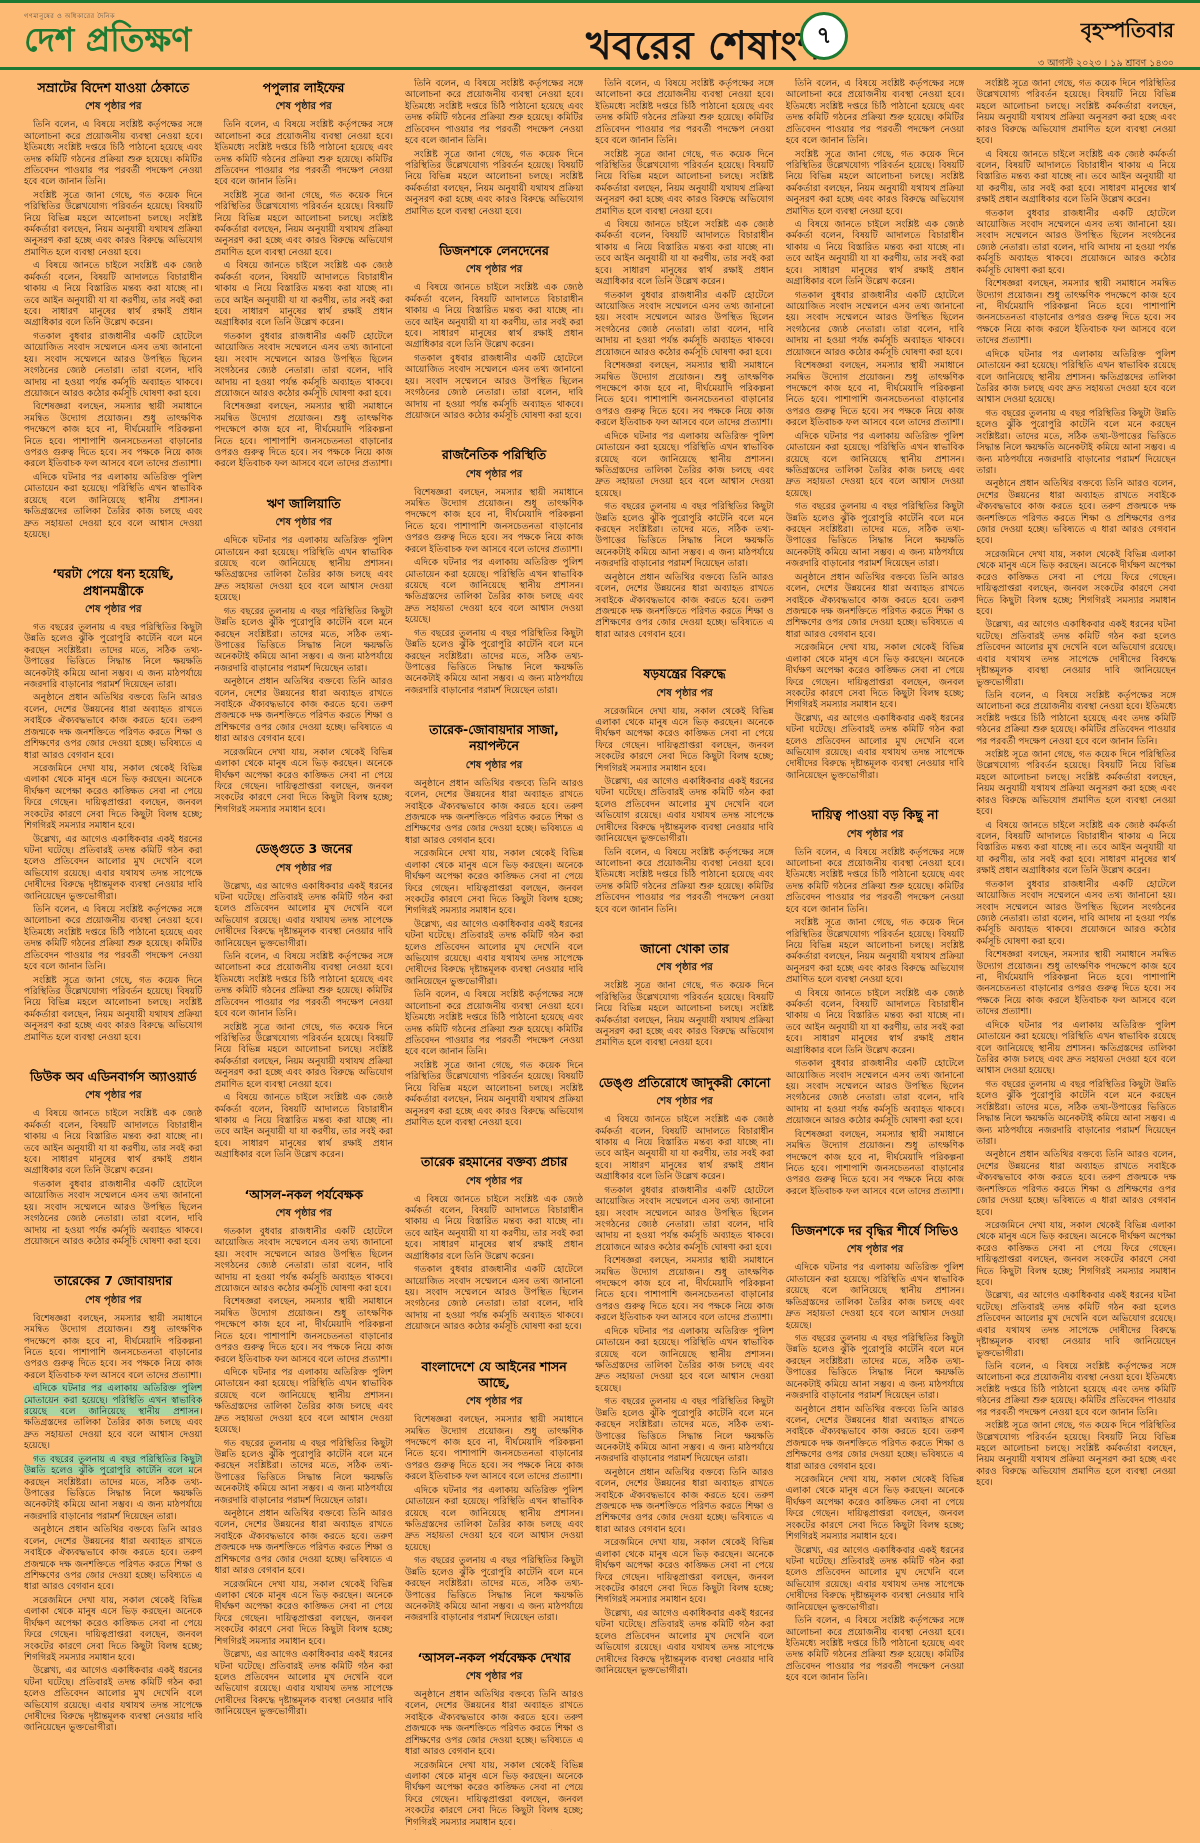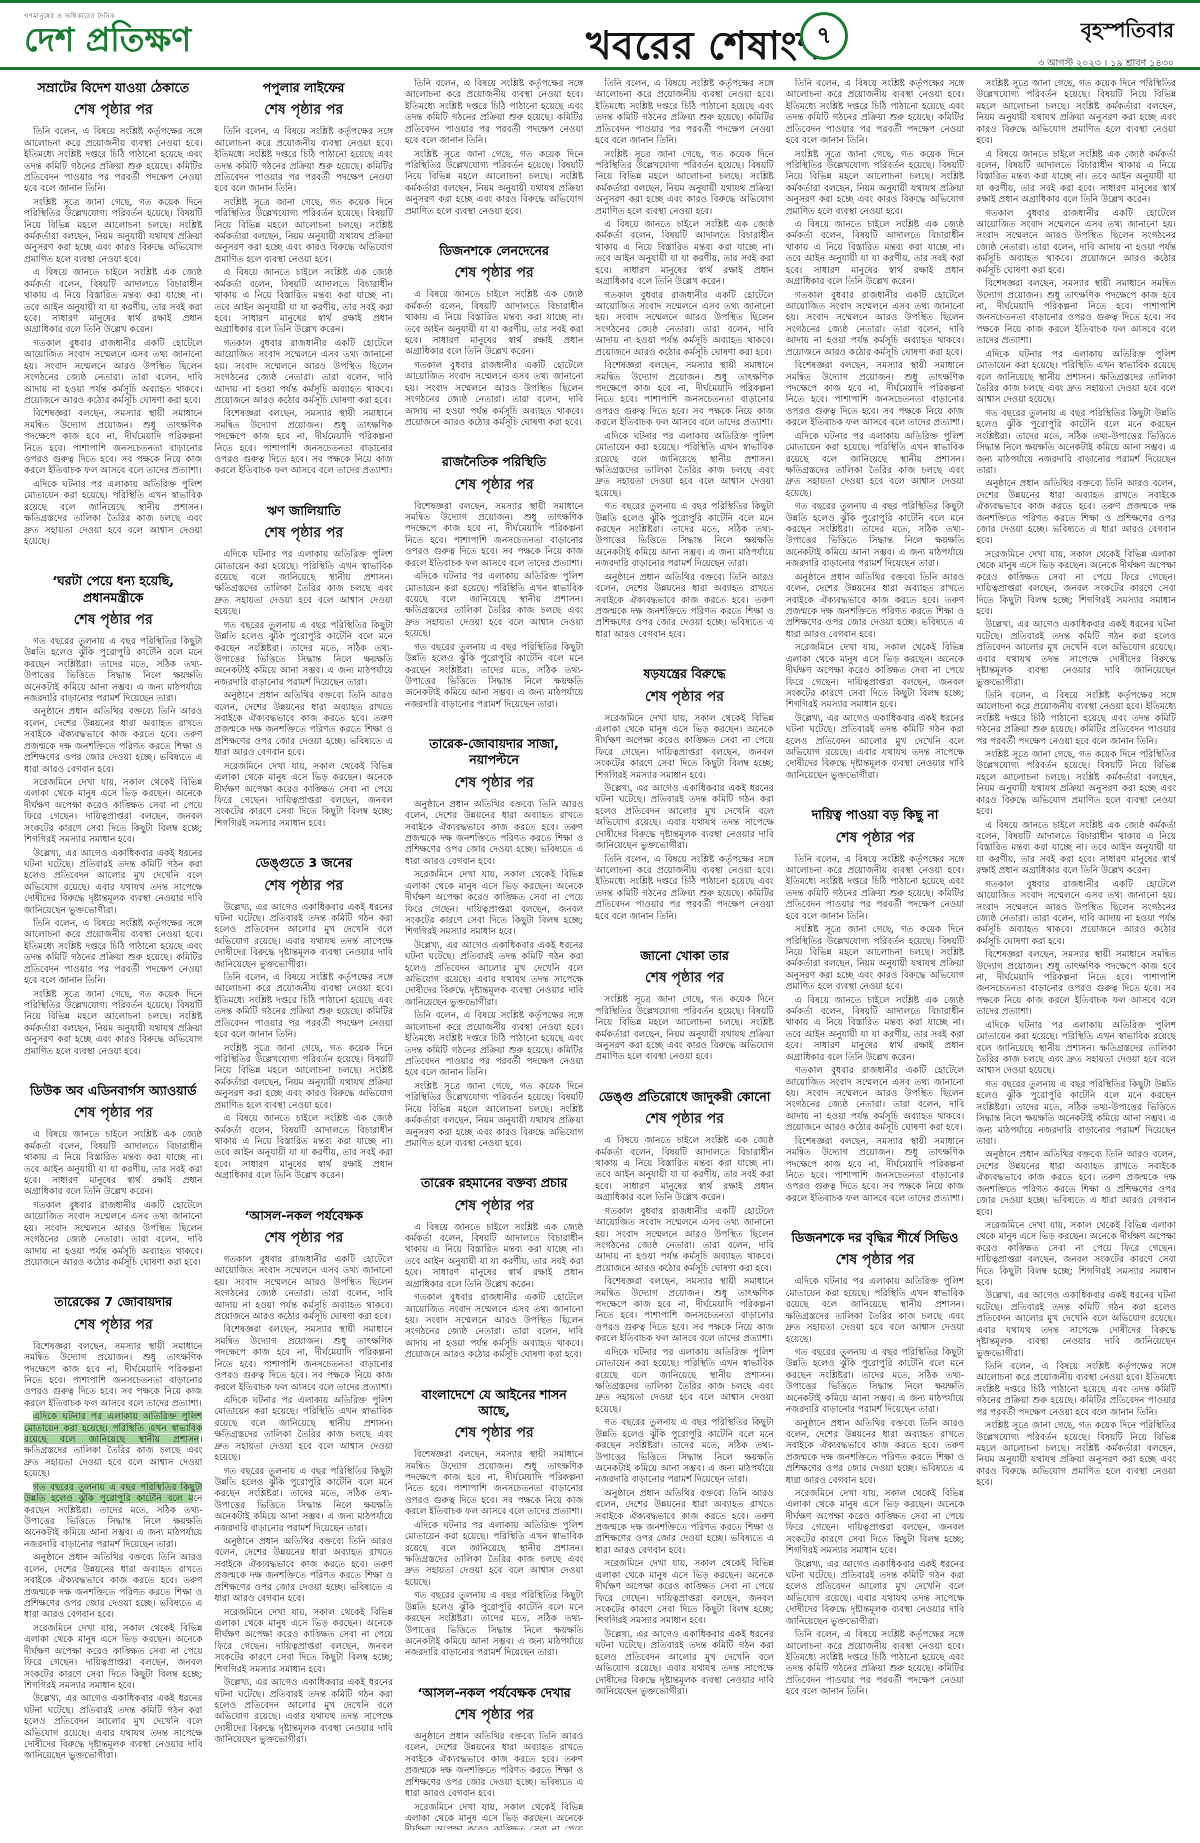--- a/index.html
+++ b/index.html
@@ -1,20 +1,20 @@
 <!DOCTYPE html>
 <html><head>
 <meta charset="utf-8">
 <style>
   html,body{margin:0;padding:0;background:#e8e6e0;}
   .page{
     position:relative;
     width:1200px;height:1843px;
     margin:0 auto;
-    background:#ffffff;
+    background:#fdba74;
     overflow:hidden;
     font-family:"DejaVu Sans", sans-serif;
     color:#1c1c1c;
     box-sizing:border-box;
     border-top:3px solid #1e7a33;
   }
   
   .masthead{position:relative;height:64px;}
   .brand{position:absolute;left:24px;top:8px;}
   .brand .tagline{font-size:6.5px;color:#555;letter-spacing:.5px;margin-bottom:1px;}
@@ -40,21 +40,21 @@
     box-sizing:border-box;
   }
   .col{flex:1;overflow:hidden;min-width:0;}
   .col:last-child{flex:1.12;}
   .headline{
     font-size:12.5px;font-weight:bold;text-align:center;
     margin:26px 3px 2px 3px;line-height:1.3;color:#000;
   }
   .col section:first-child .headline{margin-top:2px;}
   .continued{
-    font-size:14px;font-weight:bold;text-align:center;
+    font-size:10px;font-weight:bold;text-align:center;
     color:#222;margin:0 0 4px 0;
   }
   .body-para{
     font-size:9px;line-height:1.27;text-align:justify;
     margin:0 0 2px 0;text-indent:9px;color:#202020;
     word-break:break-word;
   }
   mark.hl{background:#a9d6a3;color:inherit;padding:0;}
 </style>
 </head>

